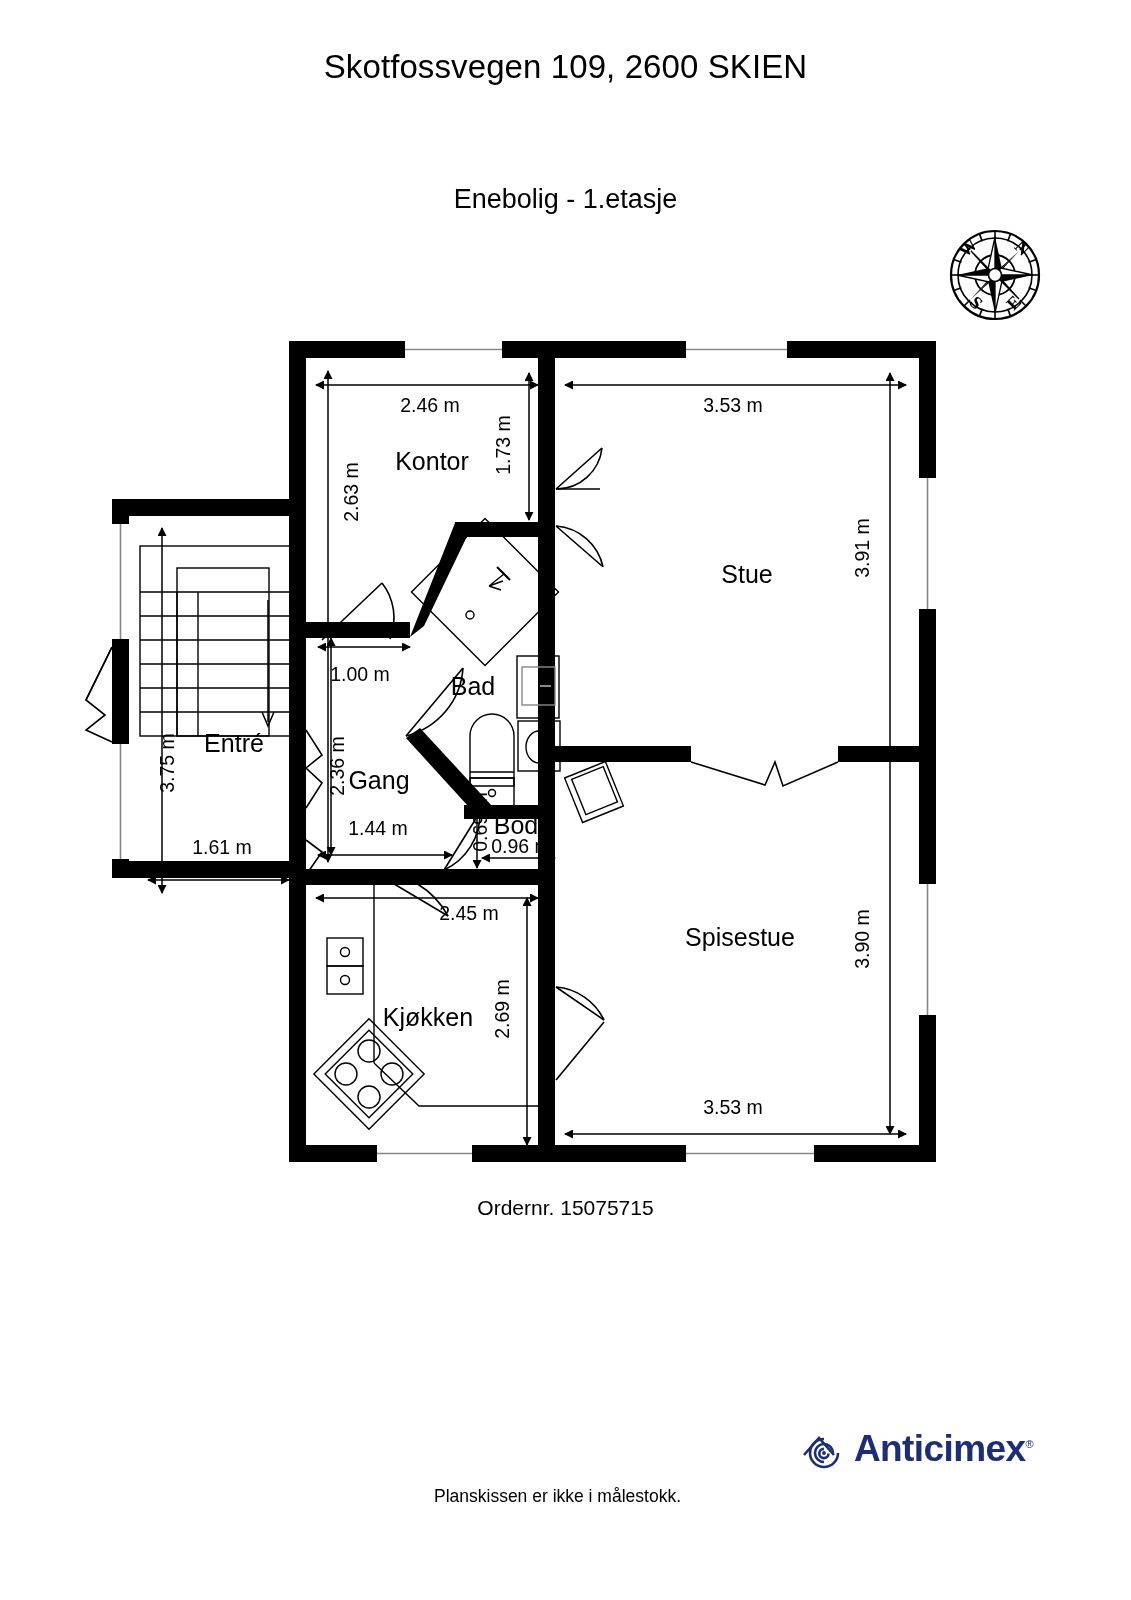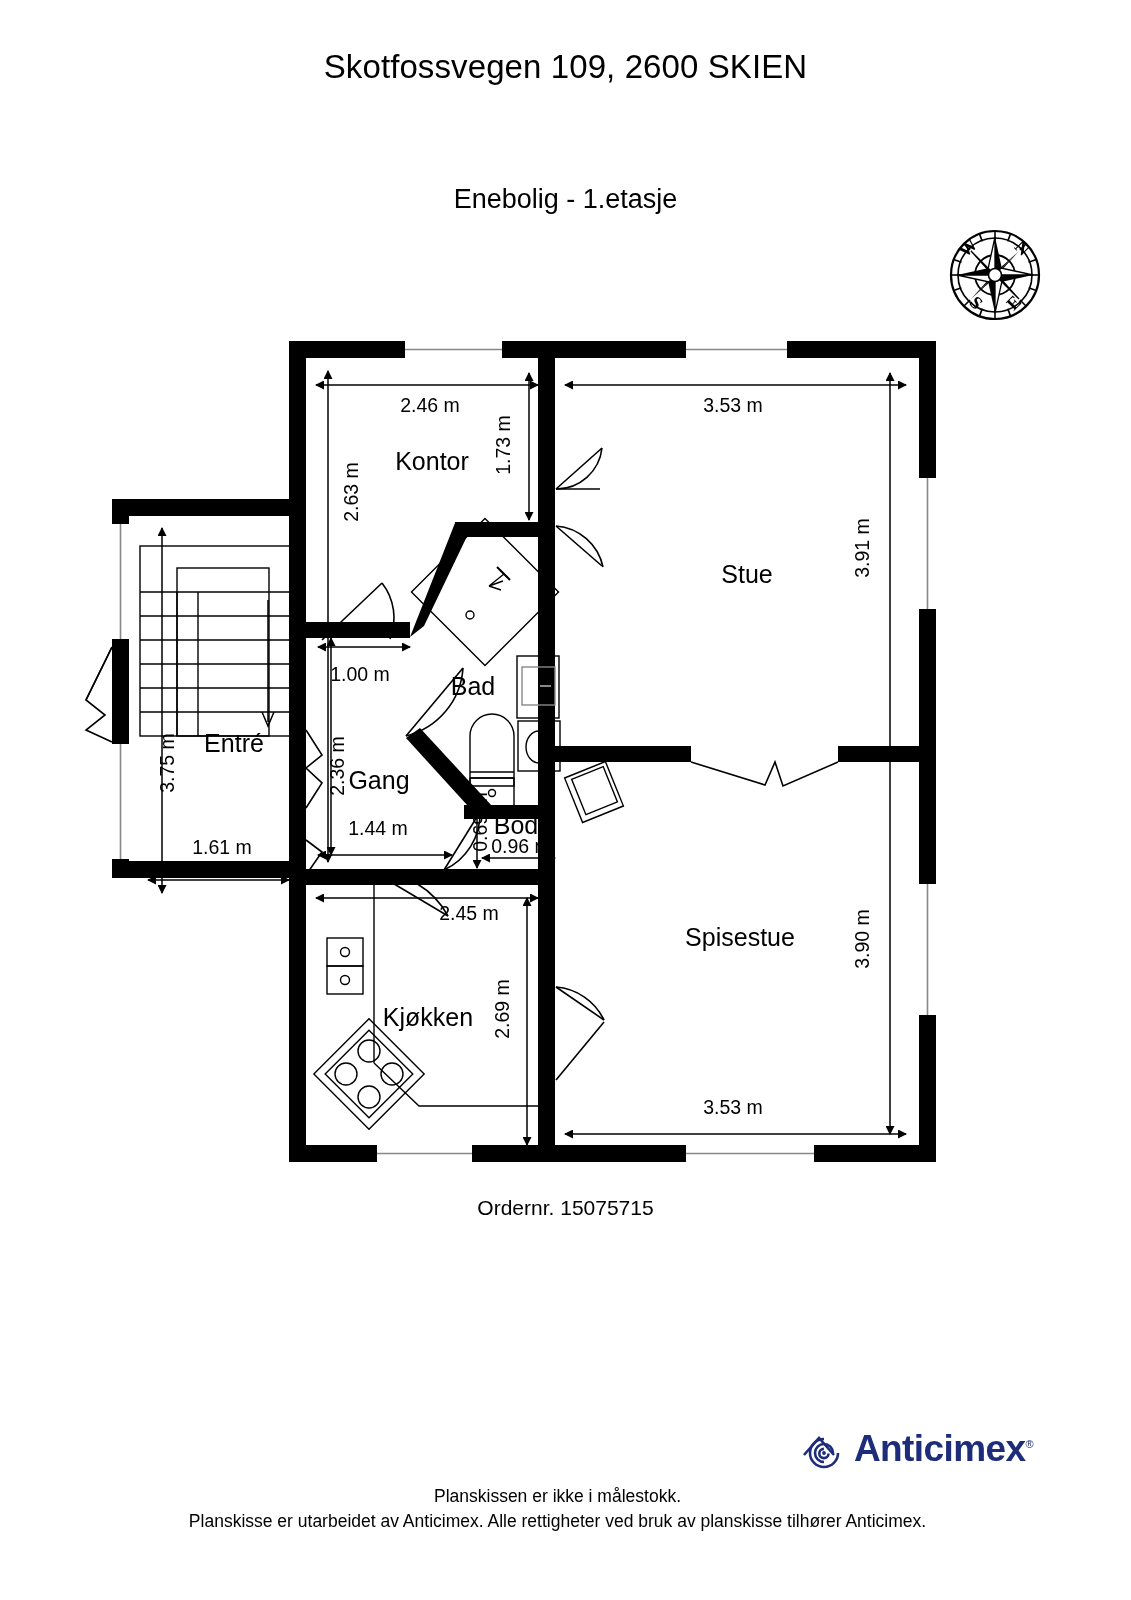--- a/index.html
+++ b/index.html
@@ -409,16 +409,15 @@
         <circle cx="24" cy="28" r="1.9" fill="#1d2d7a"></circle>
       </svg>
     </div>
     <div class="logo-text">
       <span>Anticimex</span><sup>®</sup>
     </div>
   </div>
 
   <div class="footer">
     <div>Planskissen er ikke i målestokk.</div>
-    <div>Planskisse er utarbeidet av Anticimex. Alle rettigheter ved bruk av planskisse tilhører Anticimex.</div>
   </div>
 
 </div>
 
 </body></html>

